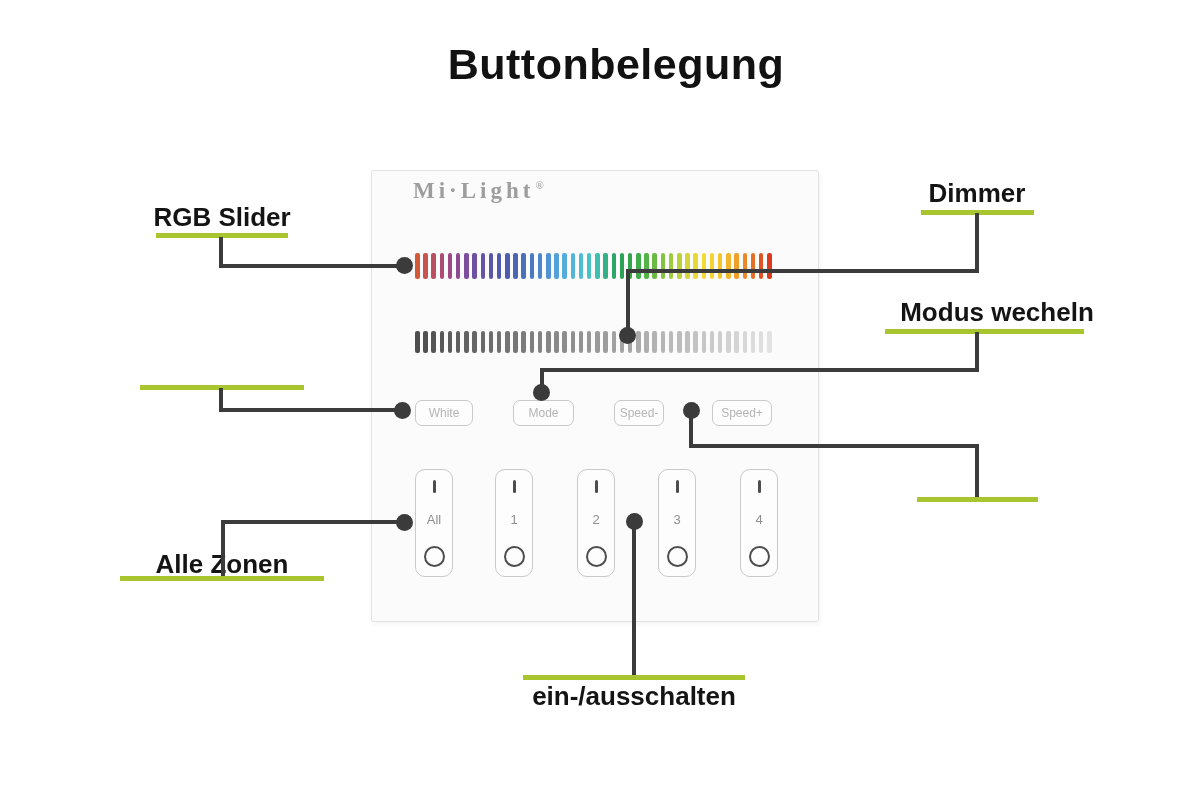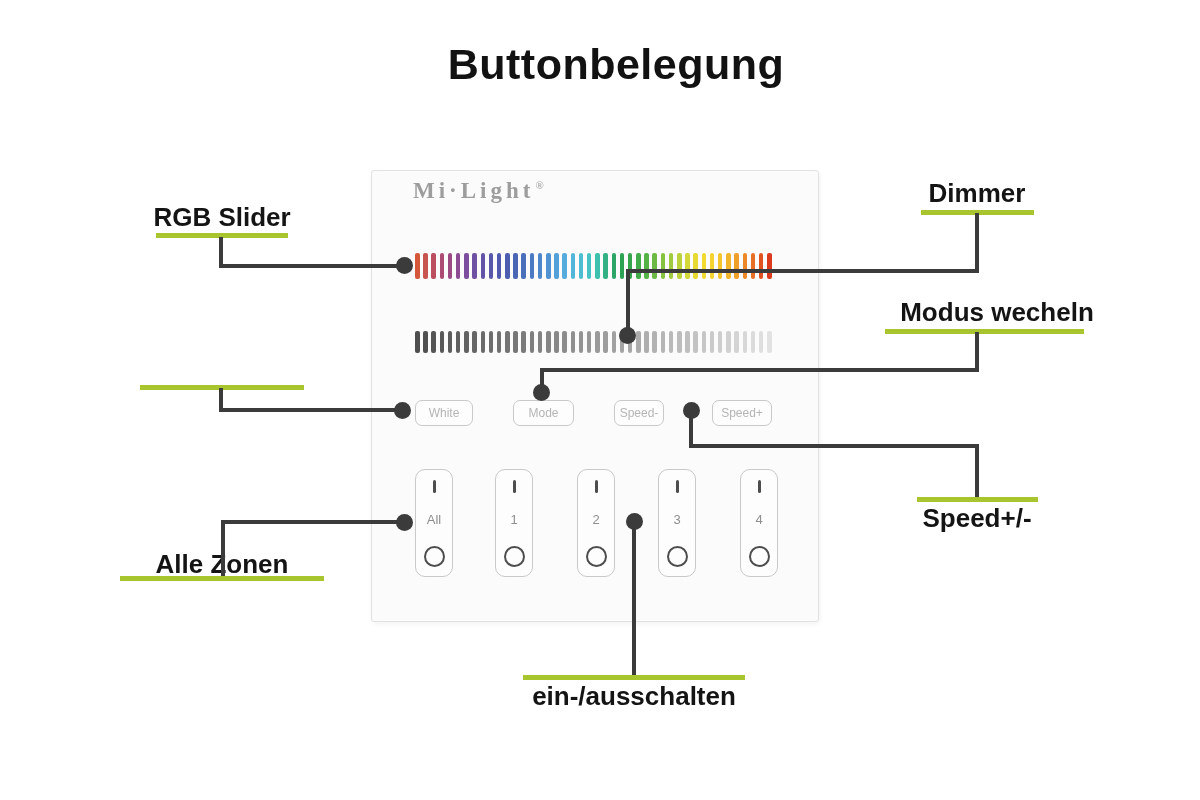--- a/index.html
+++ b/index.html
@@ -198,21 +198,20 @@
   </div>
   <div class="zbtn z-4">
     <div class="onmark"></div>
     <div class="zlabel">4</div>
     <div class="offcircle"></div>
   </div>
 
   <div class="callout c-rgb">RGB Slider</div>
   <div class="callout c-dimmer">Dimmer</div>
   <div class="callout c-modus">Modus wecheln</div>
-  <div class="callout c-speed">Speed+/-</div>
   <div class="callout c-alle">
     <div>Alle Zonen</div>
   </div>
   <div class="callout c-zonen">
     <div>ein-/ausschalten</div>
   </div>
 
   <div class="gline g-rgb"></div>
   <div class="gline g-dimmer"></div>
   <div class="gline g-modus"></div>

